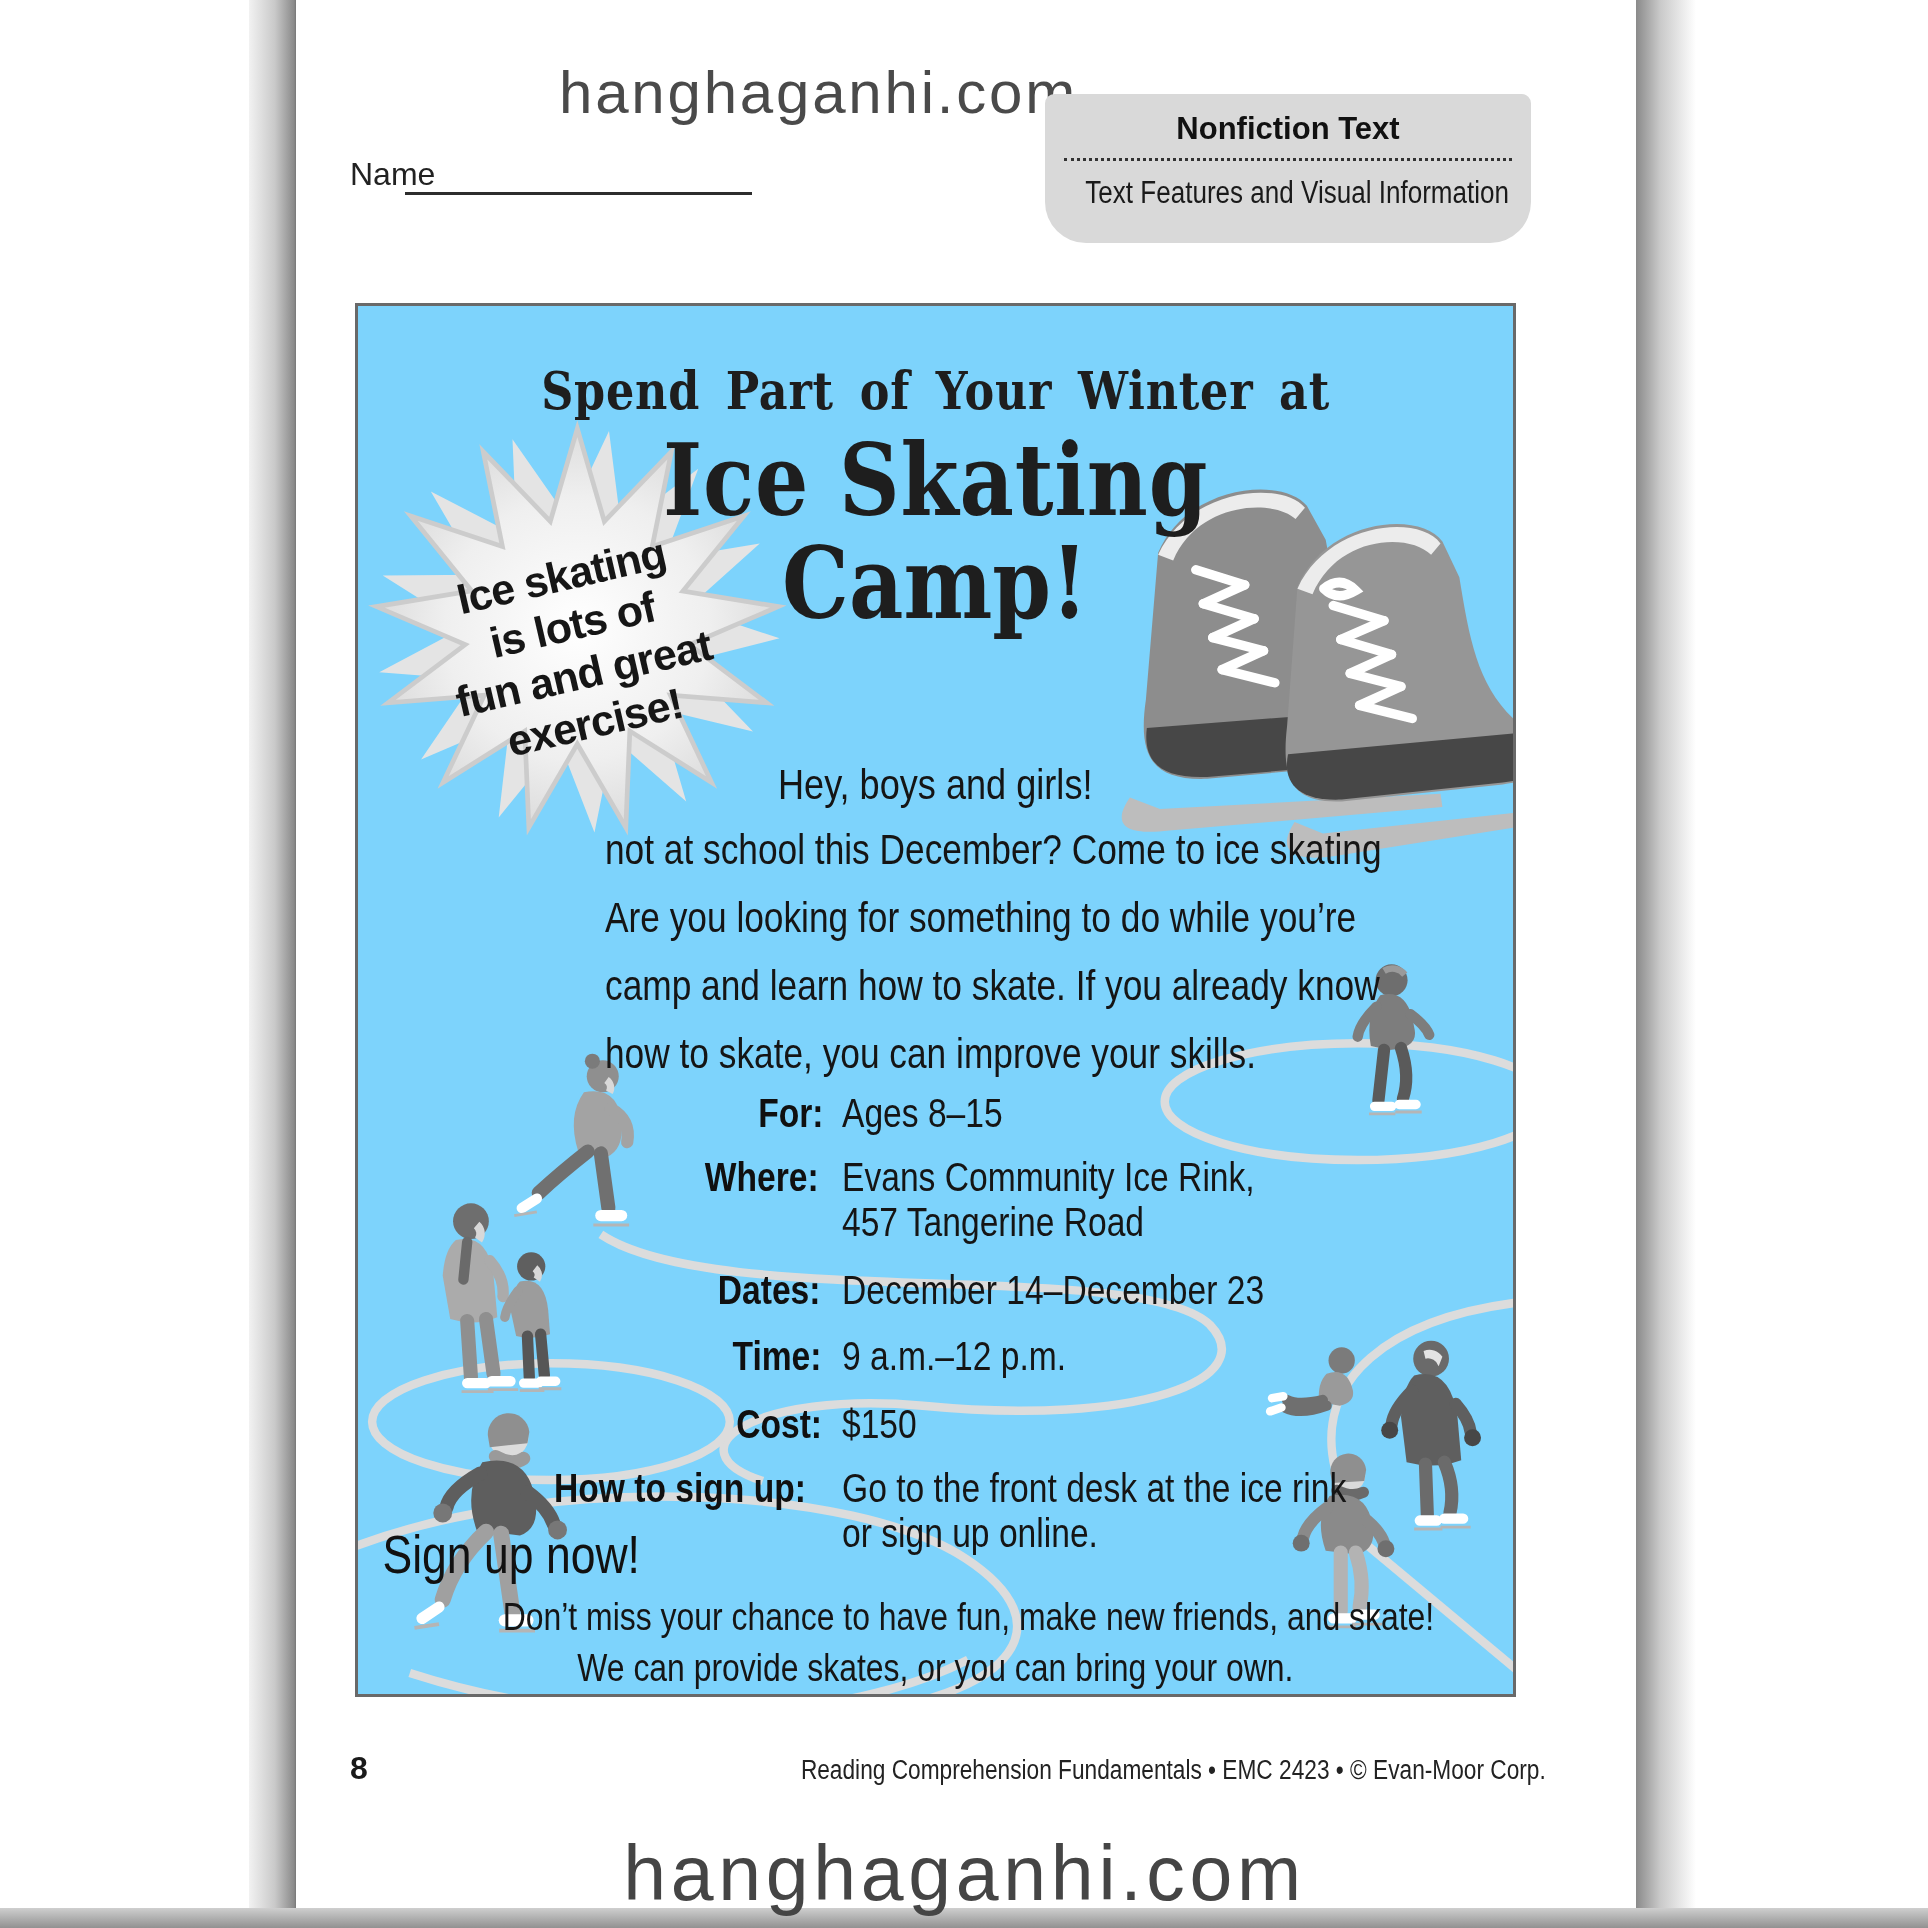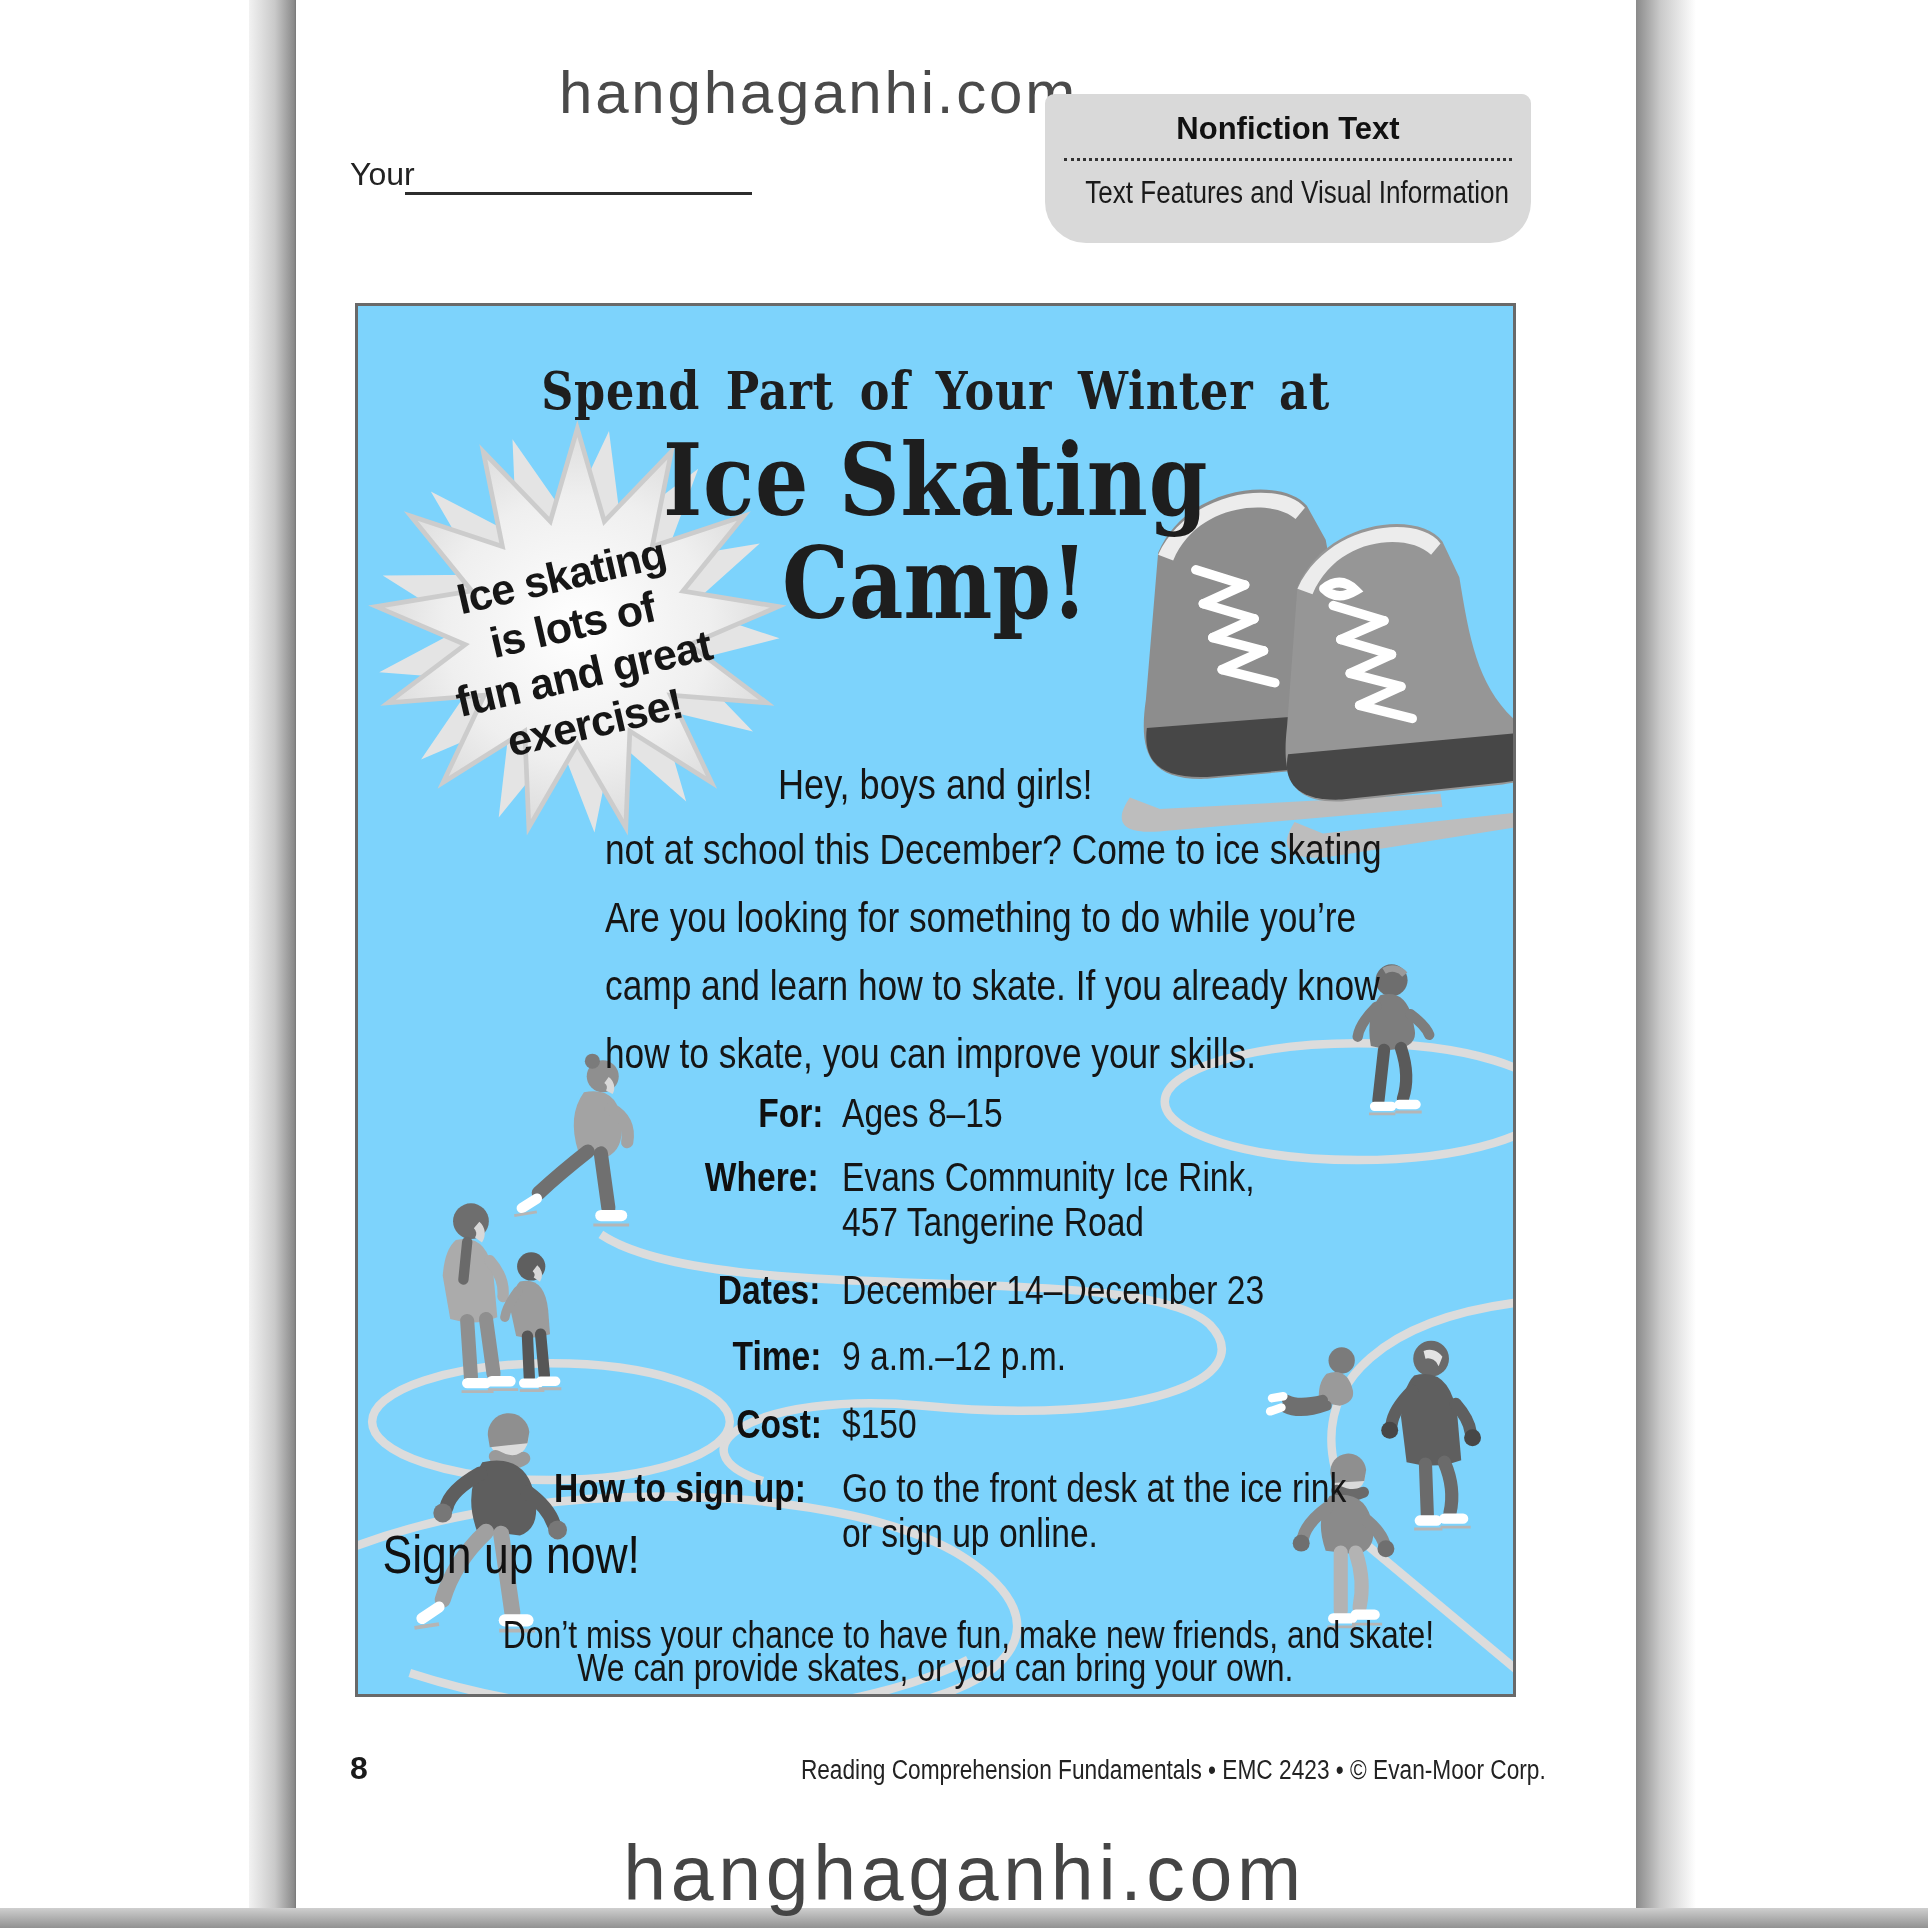--- a/index.html
+++ b/index.html
@@ -53,21 +53,21 @@
 
 <div id="canvas">
 
   <div class="abs edge-left"></div>
   <div class="abs edge-right"></div>
   <div class="abs edge-bottom"></div>
 
   <div class="abs wm wm-top">hanghaganhi.com</div>
   <div class="abs wm wm-bottom">hanghaganhi.com</div>
 
-  <div class="abs name-label">Your</div>
+  <div class="abs name-label">Name</div>
   <div class="abs name-line"></div>
 
   <div class="abs unit-box">
     <div class="abs unit-title">Nonfiction Text</div>
     <div class="abs unit-rule"></div>
     <div class="abs unit-sub"><span class="cx">Text Features and Visual Information</span></div>
   </div>
 
   <div class="abs flyer">
 
@@ -256,21 +256,21 @@
     <div class="abs dl details-label" style="top:1096px;"><span class="cx">Cost:</span></div>
     <div class="abs details-value" style="top:1096px;"><span class="cxl">$150</span></div>
 
     <div class="abs dl details-label" style="top:1160px;"><span class="cx">How to sign up:</span></div>
     <div class="abs details-value" style="top:1160px;">
       <div><span class="cxl">Go to the front desk at the ice rink</span></div>
       <div><span class="cxl">or sign up online.</span></div>
     </div>
 
     <div class="abs cta-head"><span class="cx">Sign up now!</span></div>
-    <div class="abs cta-line" style="top:1290px;margin-top:18px;"><span class="cx">Don’t miss your chance to have fun, make new friends, and skate!</span></div>
+    <div class="abs cta-line" style="top:1290px;"><span class="cx">Don’t miss your chance to have fun, make new friends, and skate!</span></div>
     <div class="abs cta-line" style="top:1341px;"><span class="cx">We can provide skates, or you can bring your own.</span></div>
   </div>
 
   <div class="abs footer-page">8</div>
   <div class="abs footer-credit"><span class="cx" style="transform-origin:100% 50%;">Reading Comprehension Fundamentals • EMC 2423 • © Evan-Moor Corp.</span></div>
 
 </div>
 
 
 </body></html>

